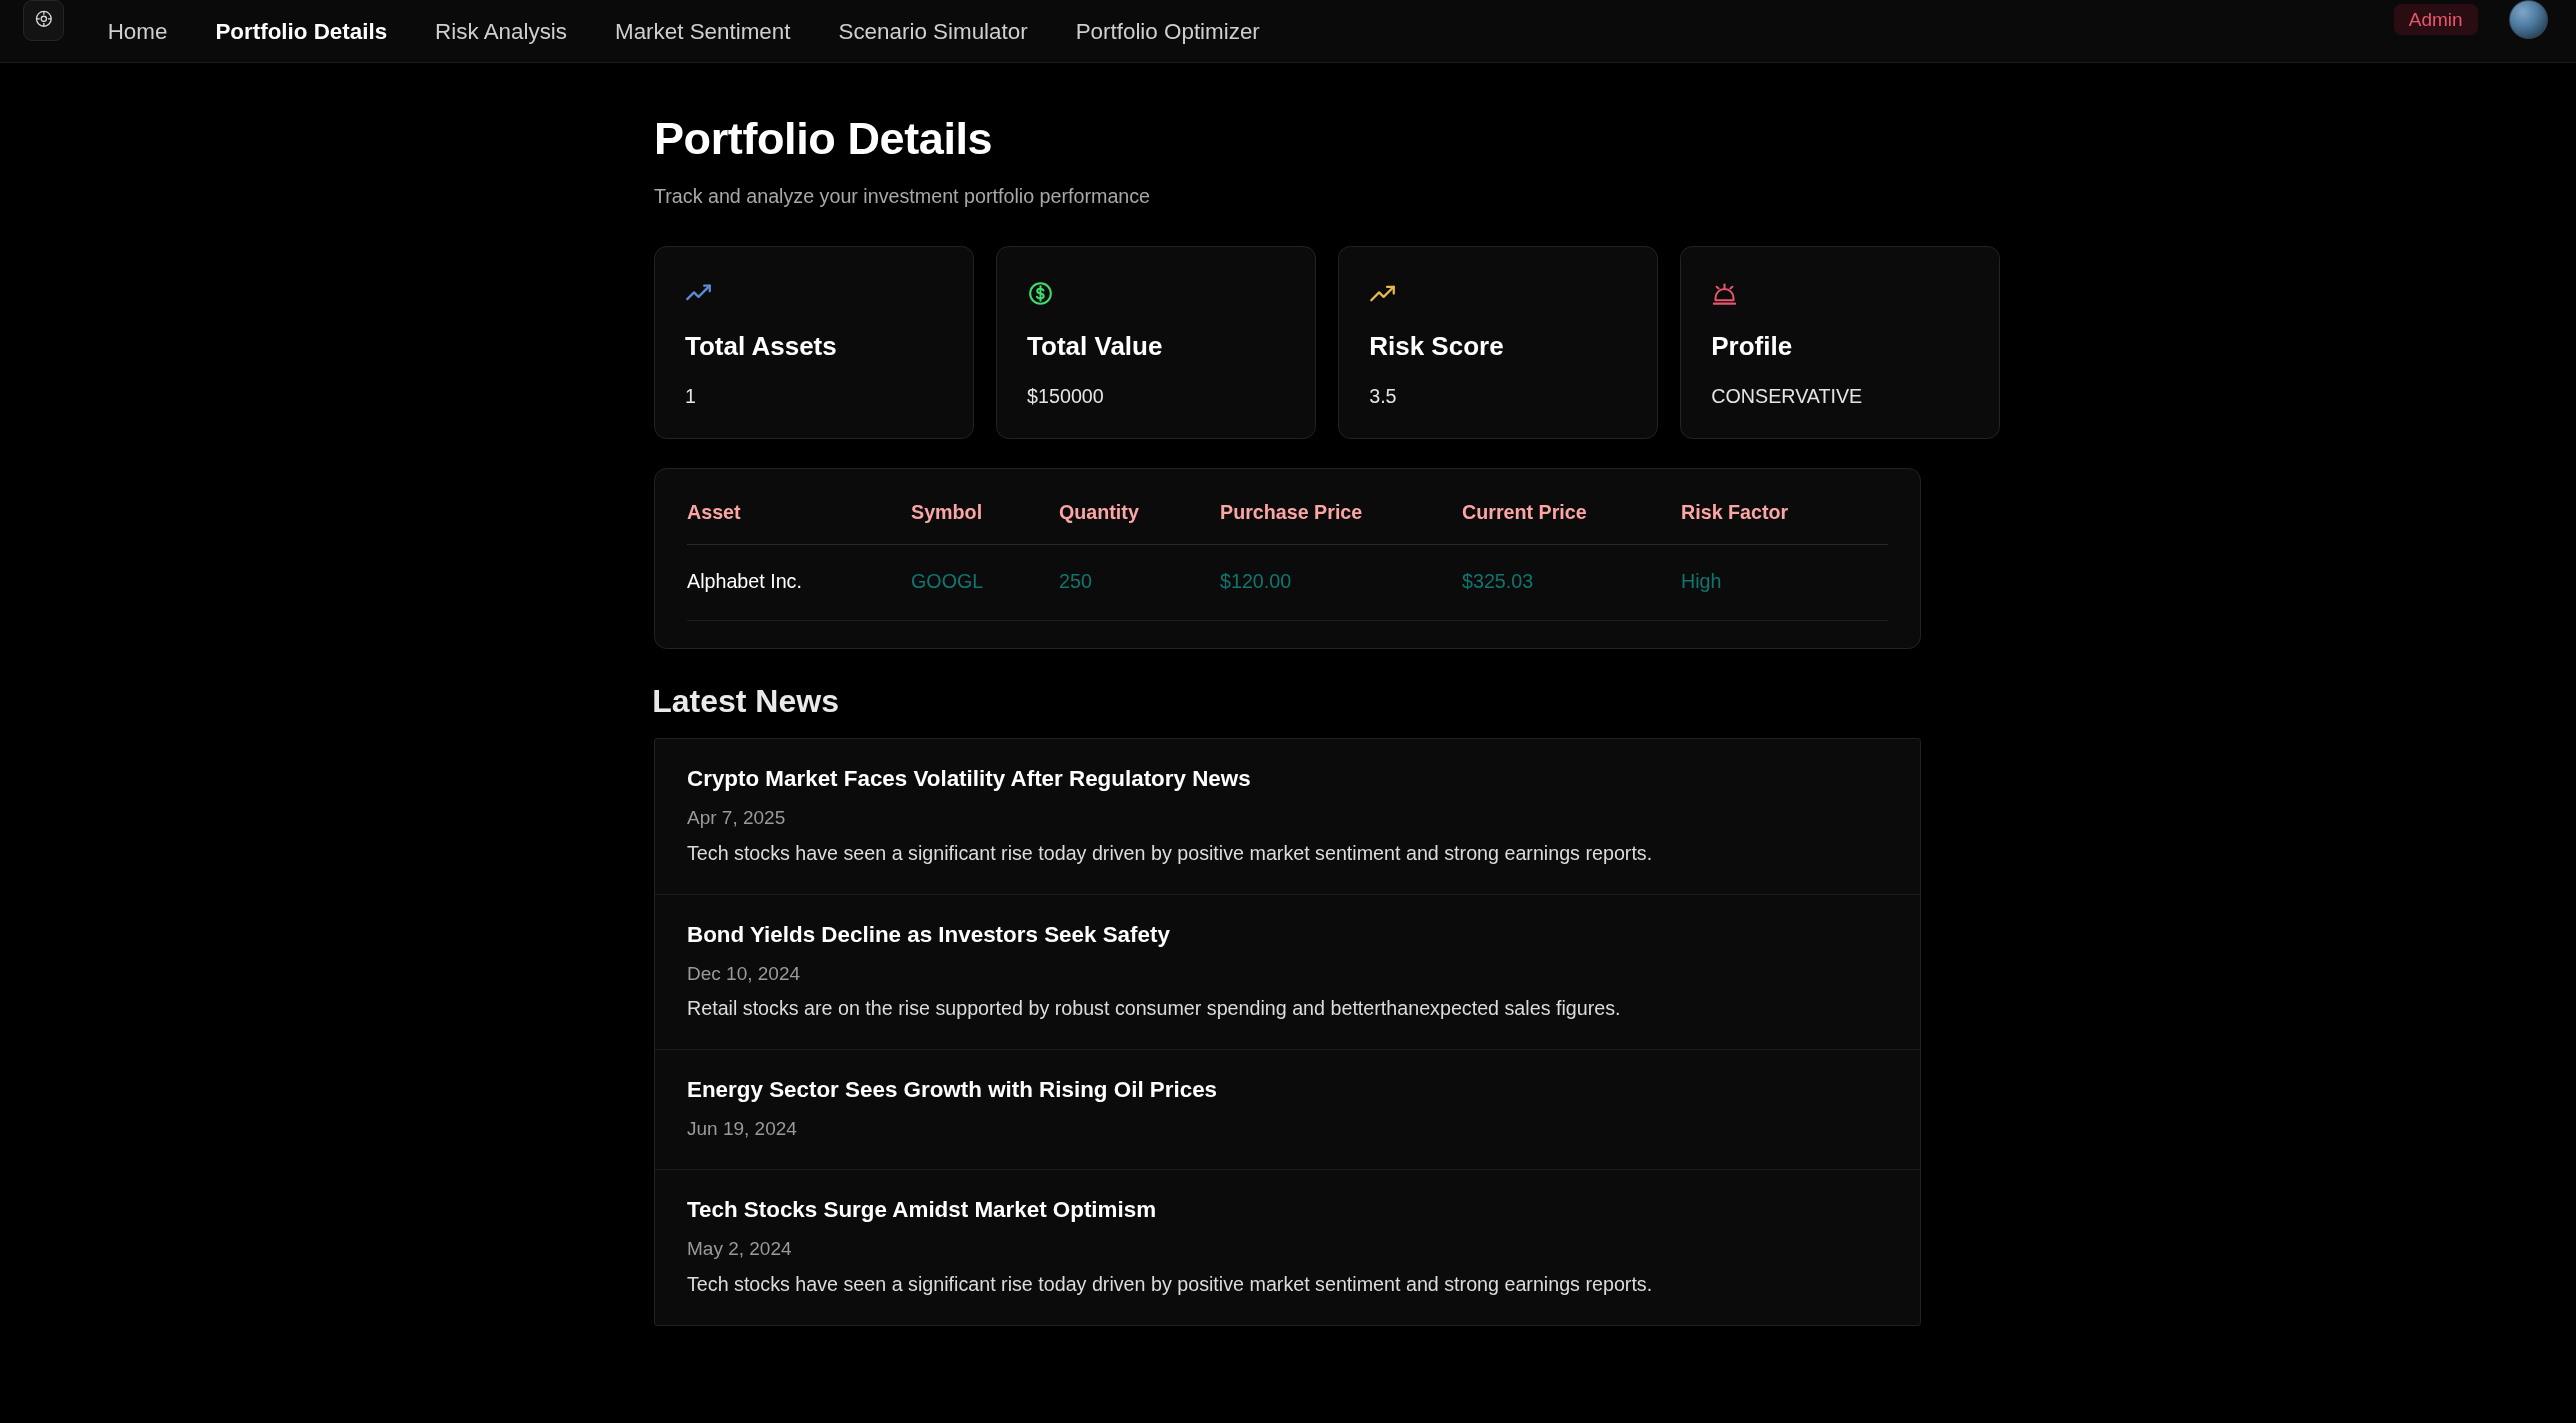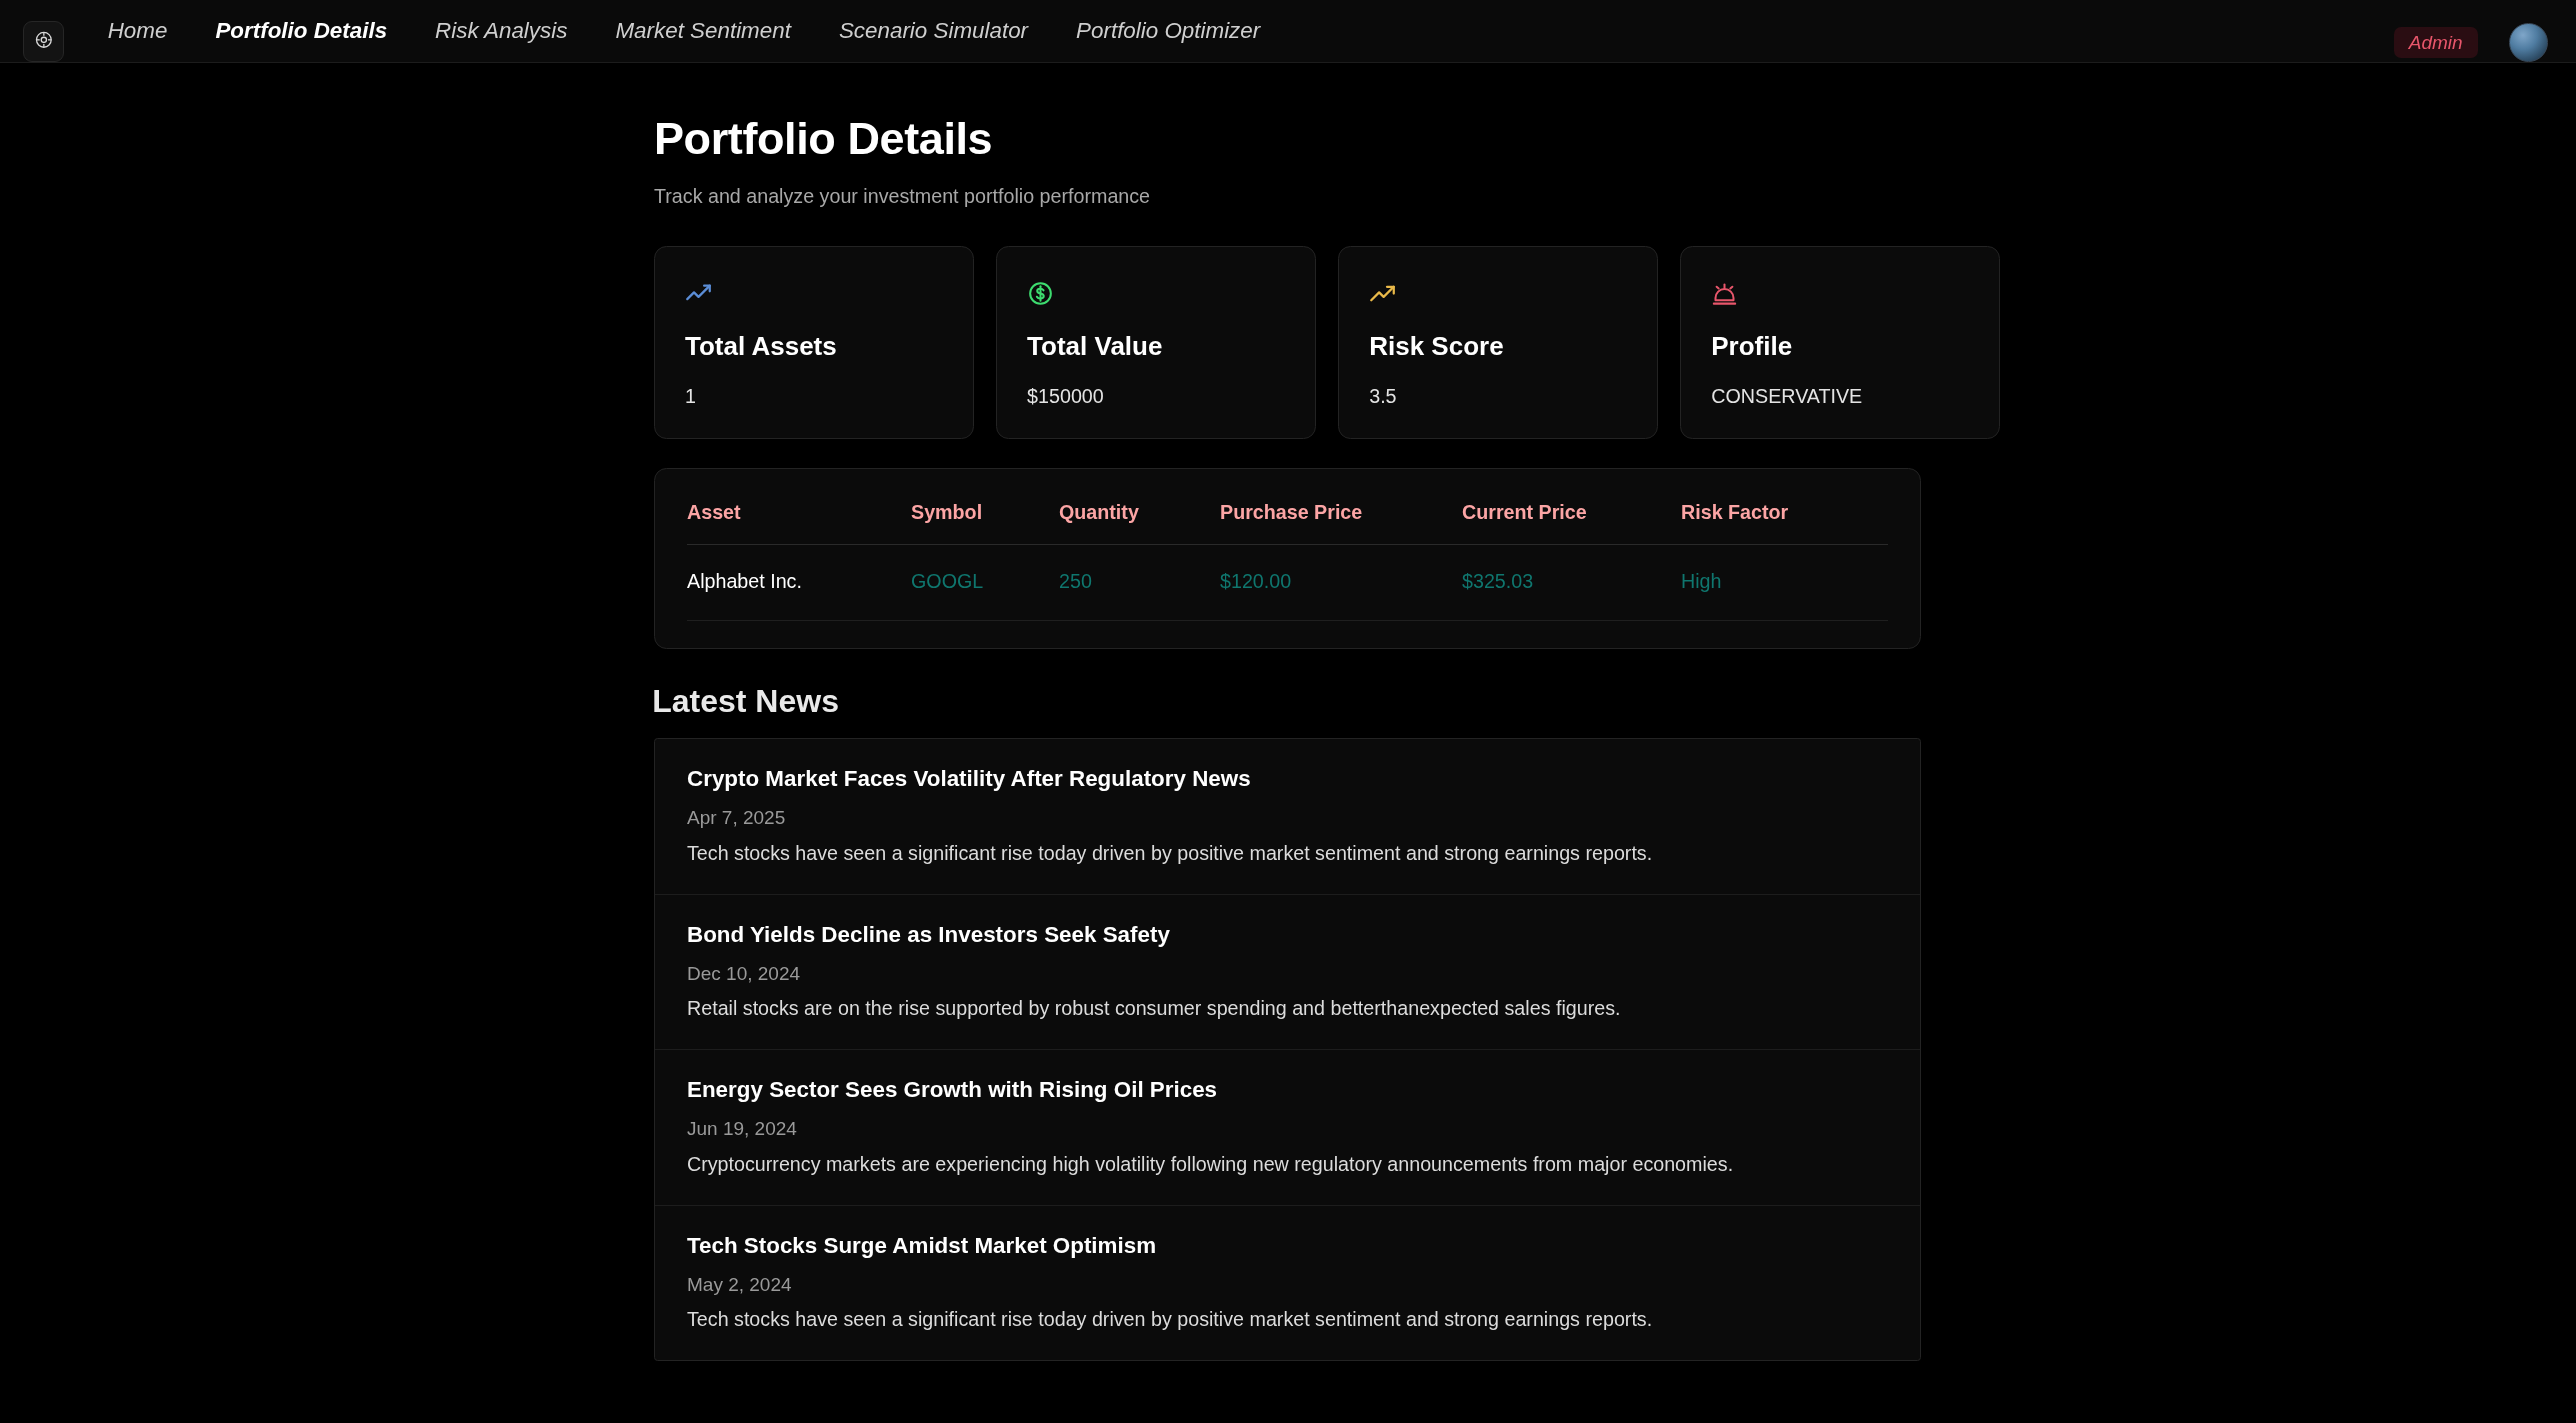--- a/index.html
+++ b/index.html
@@ -12,24 +12,23 @@
     -webkit-font-smoothing: antialiased;
   }
   body { overflow-x: hidden; }
 
   
   .navbar {
     height: 63px;
     background: #0a0a0a;
     border-bottom: 0.9px solid #1c1c1c;
     display: flex;
-    align-items: flex-end;
+    align-items: flex-start;
     padding: 0 23px;
     position: relative;
-    font-style: italic;
   }
   .nav-logo {
     width: 41px; height: 41px;
     border-radius: 9px;
     background: #131313;
     border: 0.9px solid #262626;
     display: flex; align-items: center; justify-content: center;
     margin-right: 19.7px;
     flex: 0 0 auto;
   }
@@ -316,21 +315,20 @@
 
       <div class="news-item">
         <div class="news-title">Bond Yields Decline as Investors Seek Safety</div>
         <div class="news-date">Dec 10, 2024</div>
         <div class="news-desc">Retail stocks are on the rise supported by robust consumer spending and betterthanexpected sales figures.</div>
       </div>
 
       <div class="news-item">
         <div class="news-title">Energy Sector Sees Growth with Rising Oil Prices</div>
         <div class="news-date">Jun 19, 2024</div>
-        <div class="news-desc">Cryptocurrency markets are experiencing high volatility following new regulatory announcements from major economies.</div>
       </div>
 
       <div class="news-item">
         <div class="news-title">Tech Stocks Surge Amidst Market Optimism</div>
         <div class="news-date">May 2, 2024</div>
         <div class="news-desc">Tech stocks have seen a significant rise today driven by positive market sentiment and strong earnings reports.</div>
       </div>
 
     </div>
   </div>

